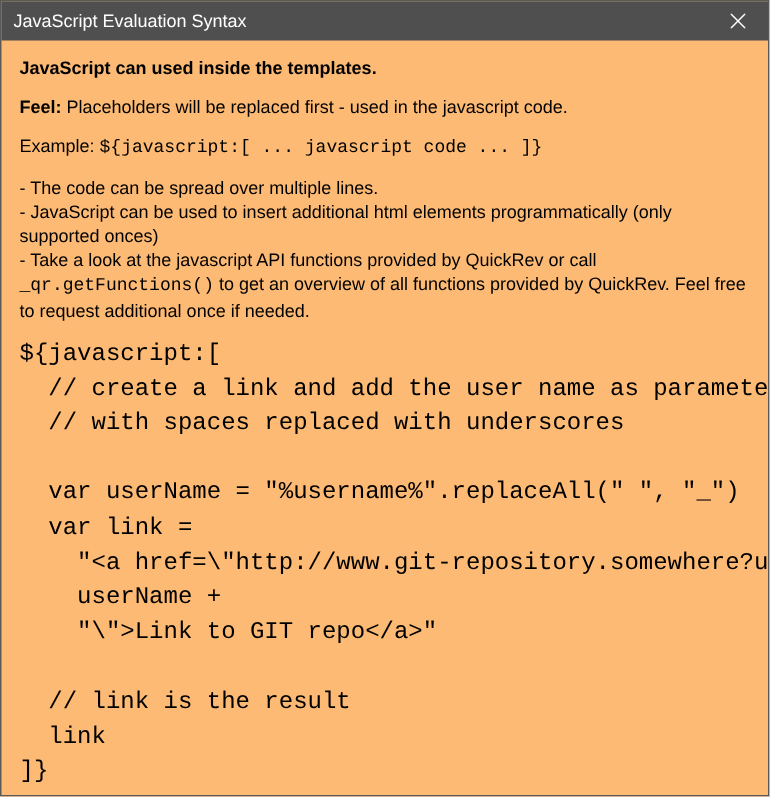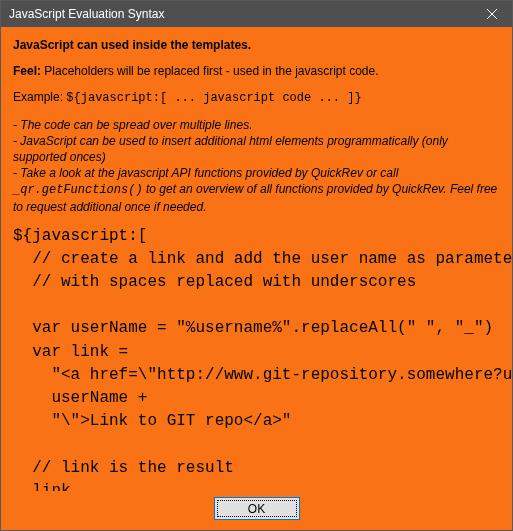--- a/index.html
+++ b/index.html
@@ -6,21 +6,21 @@
   html, body {
     margin: 0; padding: 0;
     width: 513px; height: 531px;
     font-family: "Segoe UI", Tahoma, sans-serif;
     font-size: 12px;
     background: #f0f0f0;
     overflow: hidden;
   }
   .window {
     width: 513px; height: 531px;
-    background: #f97316;
+    background: #fdba74;
     border: 1px solid #5a5a5a;
     display: flex; flex-direction: column;
   }
   .titlebar {
     height: 26px;
     background: #4f4f4f;
     color: #ffffff;
     display: flex; align-items: center;
     padding: 0 0 0 8px;
     font-size: 12px;
@@ -39,21 +39,21 @@
     color: #000000;
     line-height: 1.35;
     overflow: hidden;
   }
   .content p { margin: 0 0 10px 0; }
   .content .heading { font-weight: bold; margin-bottom: 10px; }
   .bold { font-weight: bold; }
   .mono { font-family: Consolas, "Courier New", monospace; font-size: 12px; }
   ul.plain {
     list-style: none;
-    padding: 0; margin: 0 0 10px 0; font-style: italic;
+    padding: 0; margin: 0 0 10px 0;
   }
   ul.plain li { margin: 0; }
   pre.codeblock {
     font-family: Liberation Mono, monospace;
     font-size: 16px;
     line-height: 1.45;
     margin: 0 0 10px 0;
     white-space: pre;
   }
   .button-row {
@@ -119,17 +119,14 @@
     "&lt;a href=\"http://www.git-repository.somewhere?user=" +
     userName +
     "\"&gt;Link to GIT repo&lt;/a&gt;"
 
   // link is the result
   link
 ]}</pre>
 
   </div>
 
-  <div class="button-row">
-    <button class="ok-btn">OK</button>
-  </div>
 
 </div>
 
 </body></html>

